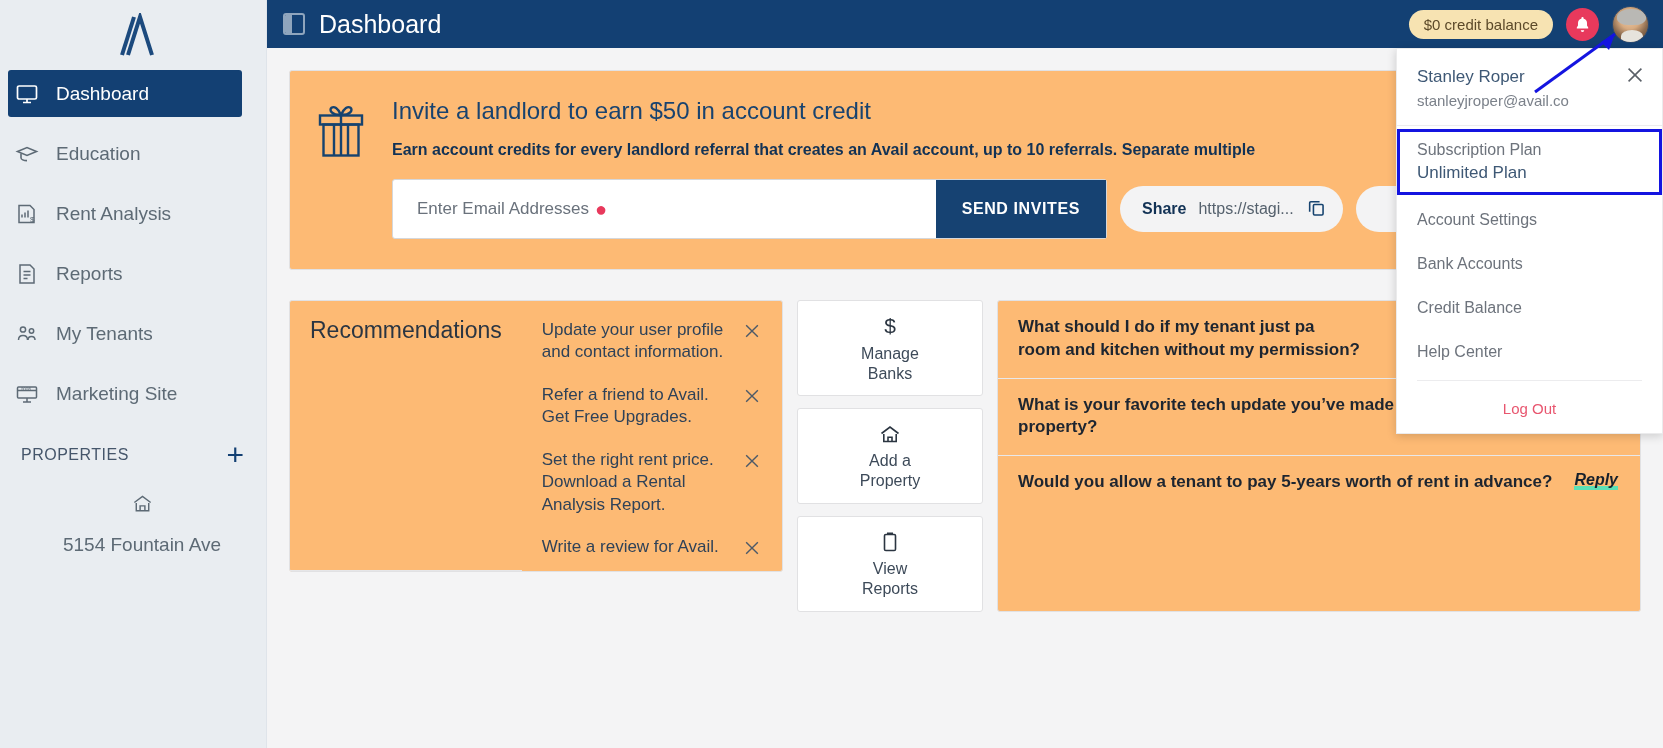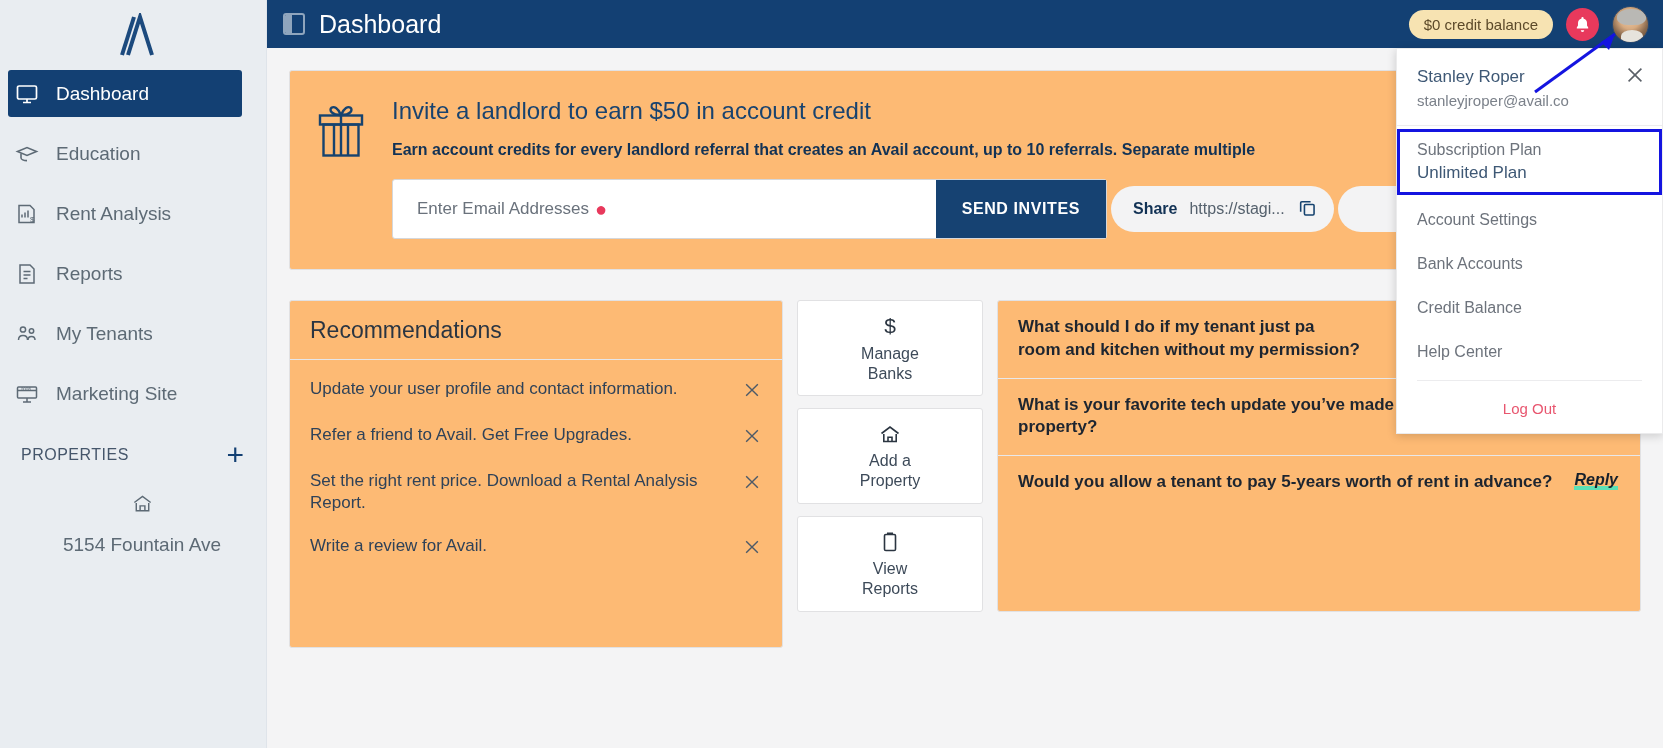--- a/index.html
+++ b/index.html
@@ -106,21 +106,21 @@
   .card {
     background: #fdba74; border: 1px solid #e1e1e3; border-radius: 3px;
   }
 
   
   .referral { padding: 26px 24px 30px 24px; display: flex; gap: 22px; }
   .gift-ico { flex: 0 0 56px; padding-top: 4px; }
   .referral-body { flex: 1; min-width: 0; }
   .referral-title { font-size: 24px; color: #19436f; font-weight: 400; margin-bottom: 16px; }
   .referral-sub { font-size: 16px; color: #123255; font-weight: bold; white-space: nowrap; overflow: hidden; }
-  .referral-row { display: flex; align-items: center; gap: 4px; margin-top: 20px; }
+  .referral-row { display: flex; align-items: center; gap: 13px; margin-top: 20px; }
   .email-box {
     flex: 0 0 715px; height: 60px; border: 1px solid #d5d7da; border-radius: 3px;
     display: flex; align-items: center; justify-content: space-between; padding-left: 24px;
     background: #fff;
   }
   .email-ph { font-size: 17px; color: #6a727c; }
   .req-dot { color: #e8395c; font-size: 20px; vertical-align: middle; margin-left: 6px; }
   .send-btn {
     background: #164272; color: #fff; font-size: 16px; font-weight: bold; letter-spacing: .6px;
     padding: 0 26px; height: 58px; display: flex; align-items: center; border: none; cursor: pointer;
@@ -130,21 +130,21 @@
     gap: 12px; padding: 0 16px 0 22px; cursor: pointer;
   }
   .share-label { font-weight: bold; color: #123255; font-size: 16px; }
   .share-url { color: #55616d; font-size: 16px; }
   .ghost-pill {
     background: #f3f3f4; border-radius: 30px; height: 46px; width: 150px; flex: 0 0 150px;
   }
 
   
   .lower { display: flex; gap: 14px; margin-top: 30px; }
-  .rec-card { flex: 0 0 494px; height: 348px; display: flex; flex-direction: column; }
+  .rec-card { flex: 0 0 494px; height: 272px; display: flex; }
   .card-head { padding: 16px 20px 15px 20px; border-bottom: 1px solid #e6e6e8; }
   .card-head h2 { font-size: 23px; font-weight: 400; color: #2a3542; }
   .rec-list { padding: 8px 0 0 0; }
   .rec-row {
     display: flex; align-items: flex-start; justify-content: space-between;
     padding: 10px 18px 10px 20px; gap: 12px;
   }
   .rec-text { font-size: 17px; color: #2f4258; line-height: 1.32; }
   .x-ico { flex: 0 0 22px; cursor: pointer; padding-top: 2px; }
 

